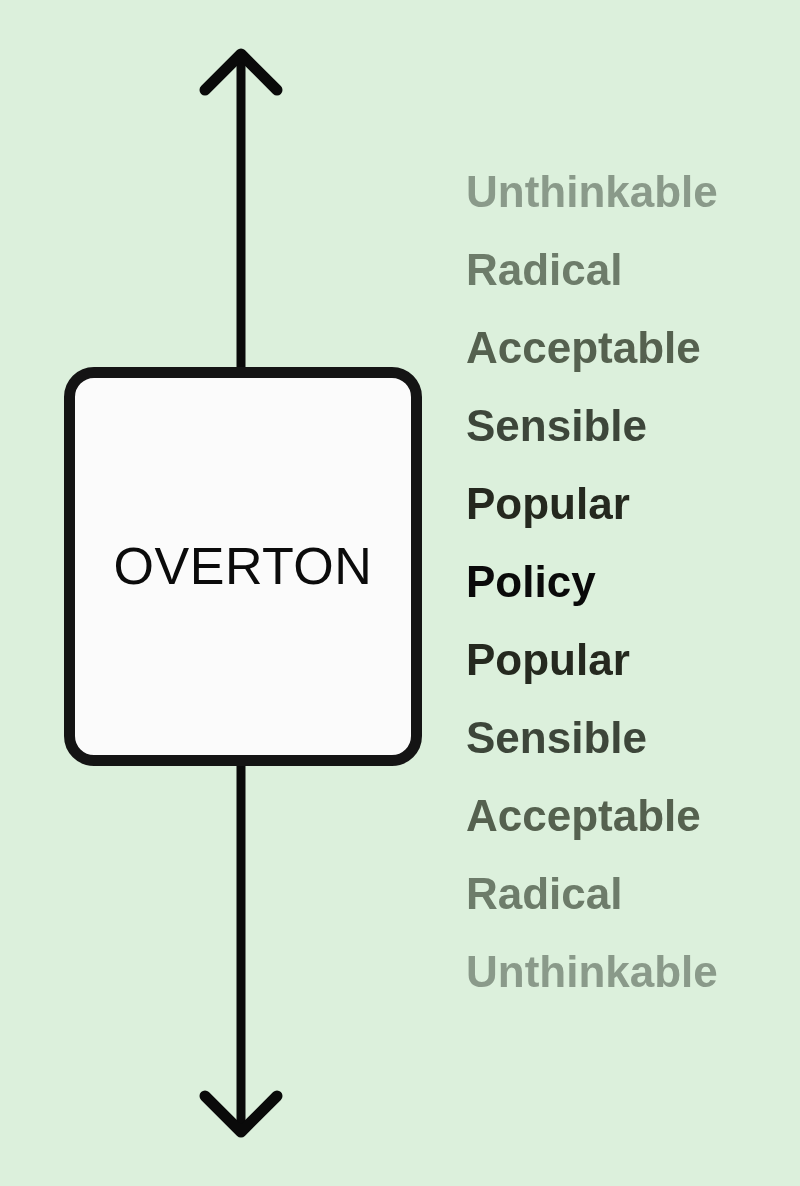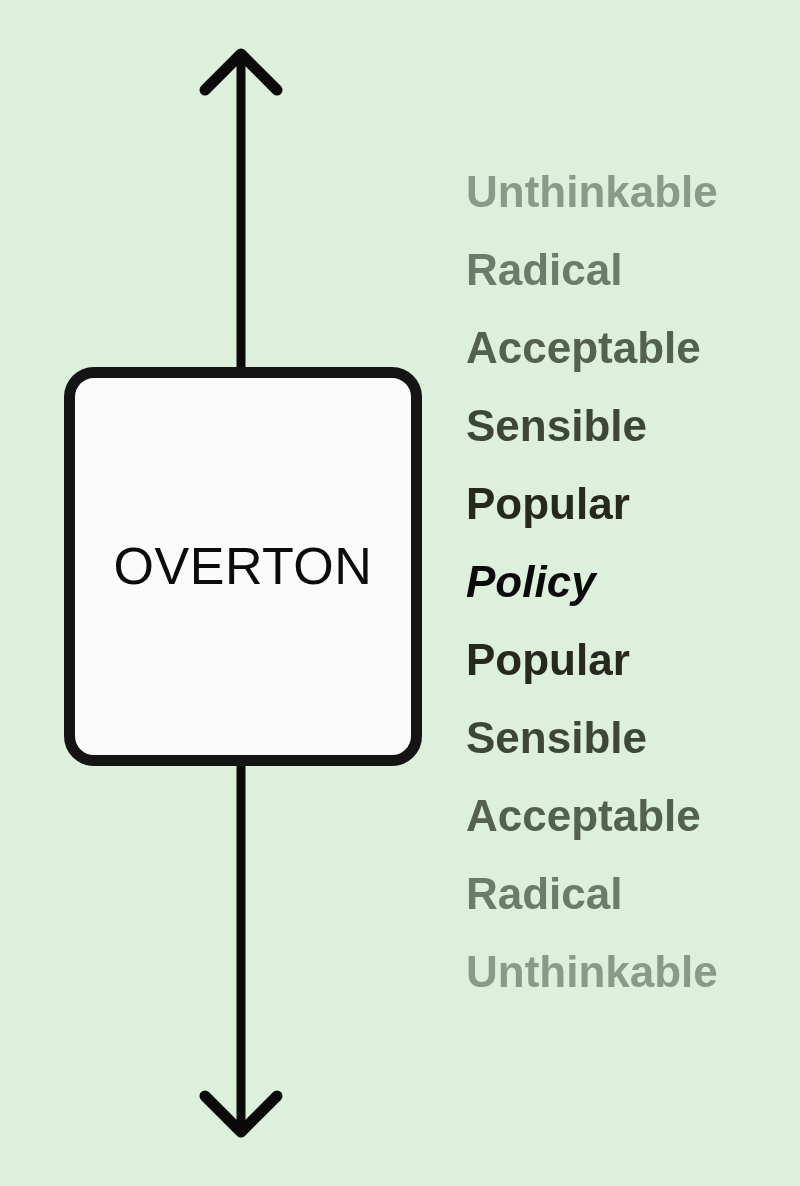--- a/index.html
+++ b/index.html
@@ -88,21 +88,21 @@
   <div id="overton-box">
     <div class="box-line">OVERTON</div>
   </div>
 
   <div id="spectrum-labels">
       <div class="spectrum-label" style="top: 170px; color: rgb(138, 154, 138);">Unthinkable</div>
       <div class="spectrum-label" style="top: 248px; color: rgb(109, 124, 106);">Radical</div>
       <div class="spectrum-label" style="top: 326px; color: rgb(85, 97, 79);">Acceptable</div>
       <div class="spectrum-label" style="top: 404px; color: rgb(61, 70, 58);">Sensible</div>
       <div class="spectrum-label" style="top: 482px; color: rgb(37, 41, 31);">Popular</div>
-      <div class="spectrum-label" style="top: 560px; color: rgb(10, 10, 10); font-style: italic;">Policy</div>
+      <div class="spectrum-label" style="top: 560px; color: rgb(10, 10, 10);">Policy</div>
       <div class="spectrum-label" style="top: 638px; color: rgb(37, 41, 31);">Popular</div>
       <div class="spectrum-label" style="top: 716px; color: rgb(61, 70, 58);">Sensible</div>
       <div class="spectrum-label" style="top: 794px; color: rgb(85, 97, 79);">Acceptable</div>
       <div class="spectrum-label" style="top: 872px; color: rgb(109, 124, 106);">Radical</div>
       <div class="spectrum-label" style="top: 950px; color: rgb(138, 154, 138);">Unthinkable</div>
     </div>
 
 </div>
 
 </body></html>

